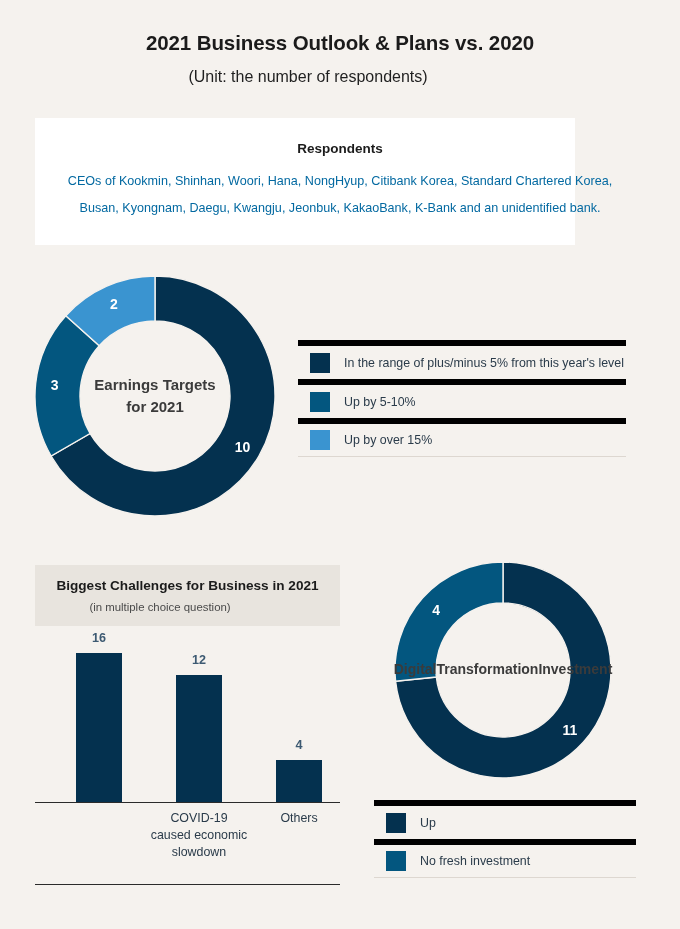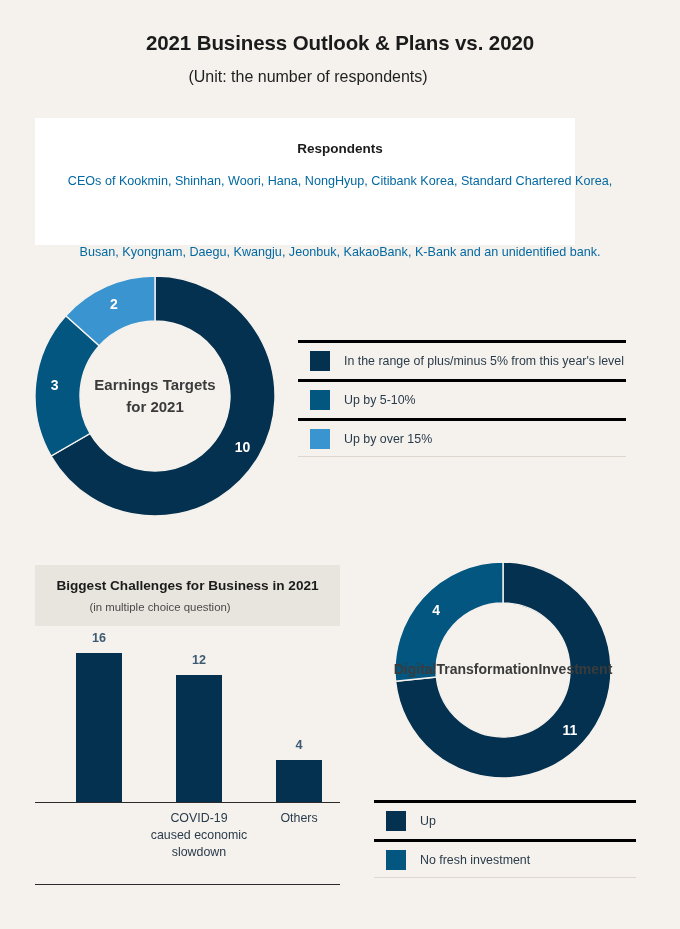--- a/index.html
+++ b/index.html
@@ -51,21 +51,21 @@
     color: #1b1b1b;
   }
   .respondents-line {
     position: absolute;
     left: 0; width: 610px;
     text-align: center;
     font-size: 12.6px;
     color: #0369a1;
   }
   .respondents-line.l1 { top: 56px; }
-  .respondents-line.l2 { top: 83px; margin-top: 44px; }
+  .respondents-line.l2 { top: 83px; }
 
   
   .donut1-wrap {
     position: absolute;
     left: 35px; top: 276px;
     width: 240px; height: 240px;
   }
   .donut1-center {
     position: absolute;
     left: 0; top: 0; width: 240px; height: 240px;
@@ -92,21 +92,21 @@
     white-space: nowrap;
   }
 
   
   .legend {
     position: absolute;
   }
   .legend-row {
     display: flex;
     align-items: center;
-    border-top: 3px solid #000000;
+    border-top: 6px solid #000000;
     box-sizing: border-box;
   }
   .legend-row.last { border-bottom: 1px solid #ddd7d0; }
   .legend-swatch {
     width: 20px; height: 20px;
     margin-left: 12px;
     flex: none;
   }
   .legend-text {
     margin-left: 14px;

